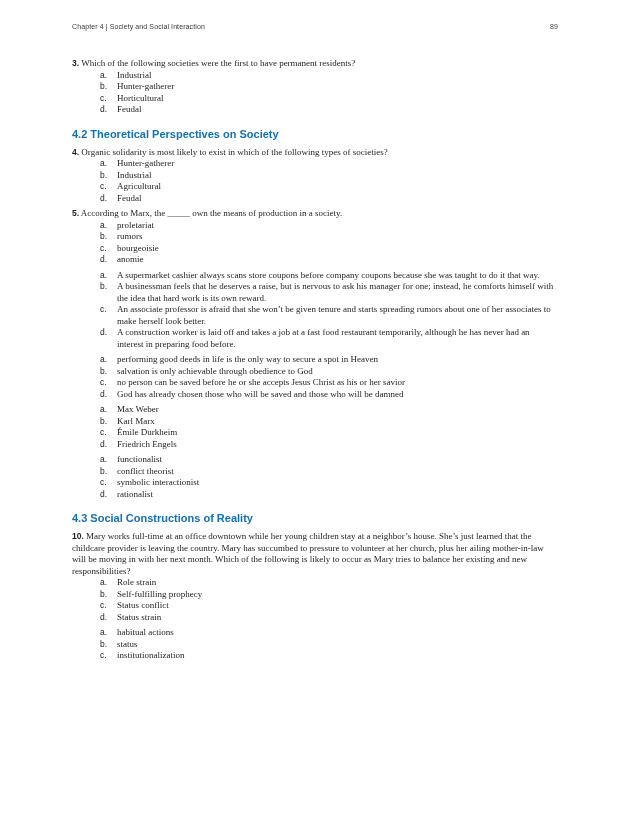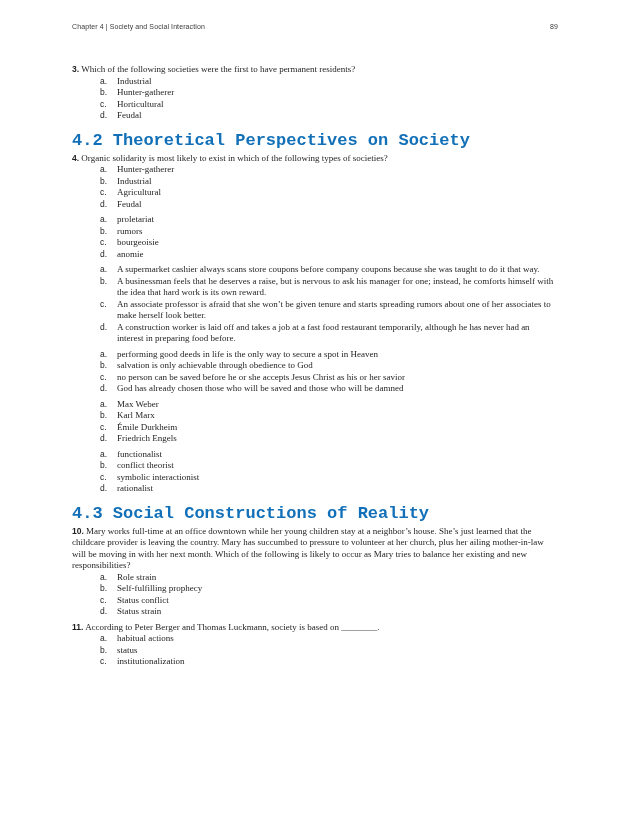--- a/index.html
+++ b/index.html
@@ -13,25 +13,25 @@
     position:absolute; top:23px; left:72px; width:486px;
     display:flex; justify-content:space-between; align-items:baseline;
     font-family:"Liberation Sans", sans-serif; font-size:7px; color:#3a3a3a;
     letter-spacing:0.1px;
   }
   .content {
     position:absolute; top:56px; left:72px; width:486px;
     font-size:9px; line-height:11.5px;
   }
   .section-heading {
-    font-family:Liberation Mono, monospace; font-weight:700;
-    font-size:17px; line-height:13px; margin:12px 0 6px 0;
+    font-family:Liberation Sans, sans-serif; font-weight:700;
+    font-size:11px; line-height:13px; margin:12px 0 6px 0;
   }
   .question { margin-top:4px; }
-  .content > .block:first-child { margin-top:8px; }
+  .content > .block:first-child { margin-top:2px; }
   .qnum {
     font-family:"Liberation Sans", sans-serif; font-weight:700; font-size:8.5px;
   }
   .options { margin:0; padding:0; list-style:none; }
   .opt { display:flex; }
   .opt-letter {
     font-family:"Liberation Sans", sans-serif; font-size:8.5px;
     flex:0 0 17px; margin-left:28px;
   }
   .opt-text { flex:1; }
@@ -82,20 +82,21 @@
             <span class="opt-letter">c.</span>
             <span class="opt-text">Agricultural</span>
           </div>
           <div class="opt">
             <span class="opt-letter">d.</span>
             <span class="opt-text">Feudal</span>
           </div>
         </div>
       </div>
       <div class="block question">
+        <div class="q-first"><span class="qnum">5.</span> <span>According to Marx, the _____ own the means of production in a society.</span></div>
         <div class="options">
           <div class="opt">
             <span class="opt-letter">a.</span>
             <span class="opt-text">proletariat</span>
           </div>
           <div class="opt">
             <span class="opt-letter">b.</span>
             <span class="opt-text">rumors</span>
           </div>
           <div class="opt">
@@ -204,21 +205,20 @@
             <span class="opt-letter">c.</span>
             <span class="opt-text">Status conflict</span>
           </div>
           <div class="opt">
             <span class="opt-letter">d.</span>
             <span class="opt-text">Status strain</span>
           </div>
         </div>
       </div>
       <div class="block question">
-        <div class="q-first"><span class="qnum">11.</span> <span>According to Peter Berger and Thomas Luckmann, society is based on ________.</span></div>
         <div class="options">
           <div class="opt">
             <span class="opt-letter">a.</span>
             <span class="opt-text">habitual actions</span>
           </div>
           <div class="opt">
             <span class="opt-letter">b.</span>
             <span class="opt-text">status</span>
           </div>
           <div class="opt">

